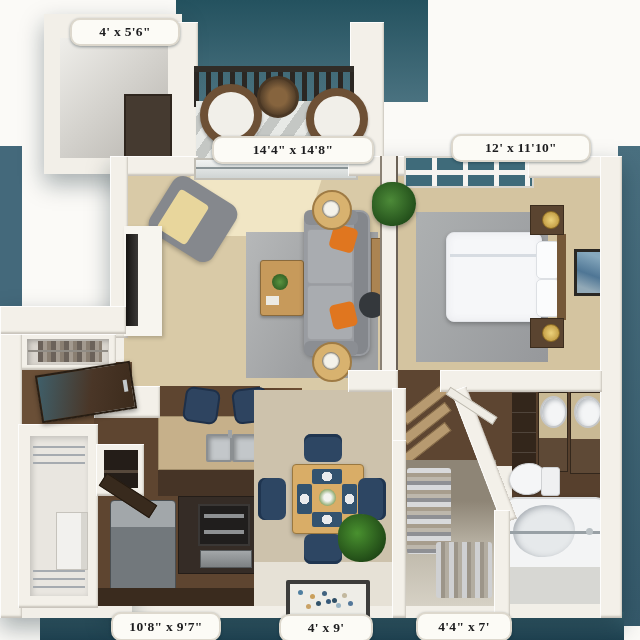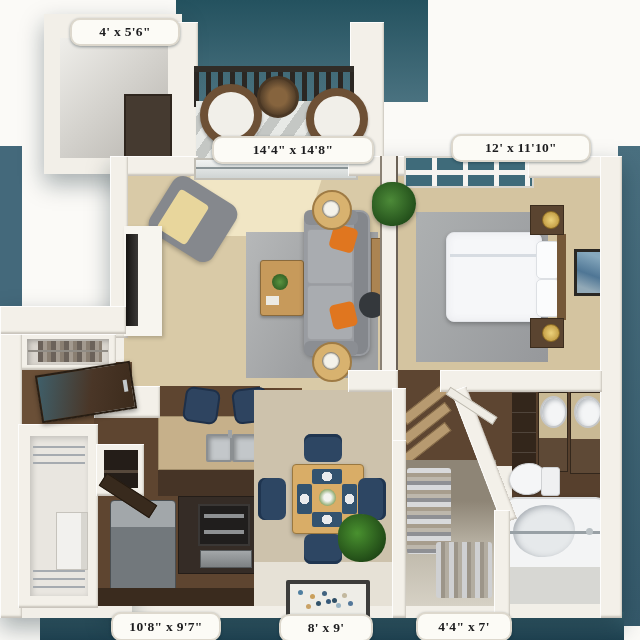--- a/index.html
+++ b/index.html
@@ -180,19 +180,19 @@
   <div class="abs pill" style="left:212px;top:136px;width:158px;height:24px;">
       <span>14'4" x 14'8"</span>
     </div>
   <div class="abs pill" style="left:451px;top:134px;width:136px;height:24px;">
       <span>12' x 11'10"</span>
     </div>
   <div class="abs pill" style="left:111px;top:612px;width:106px;height:25px;">
       <span>10'8" x 9'7"</span>
     </div>
   <div class="abs pill" style="left:279px;top:614px;width:90px;height:24px;">
-      <span>8' x 9'</span>
+      <span>4' x 9'</span>
     </div>
   <div class="abs pill" style="left:416px;top:612px;width:92px;height:25px;">
       <span>4'4" x 7'</span>
     </div>
 
 </div>
 
 </body></html>

